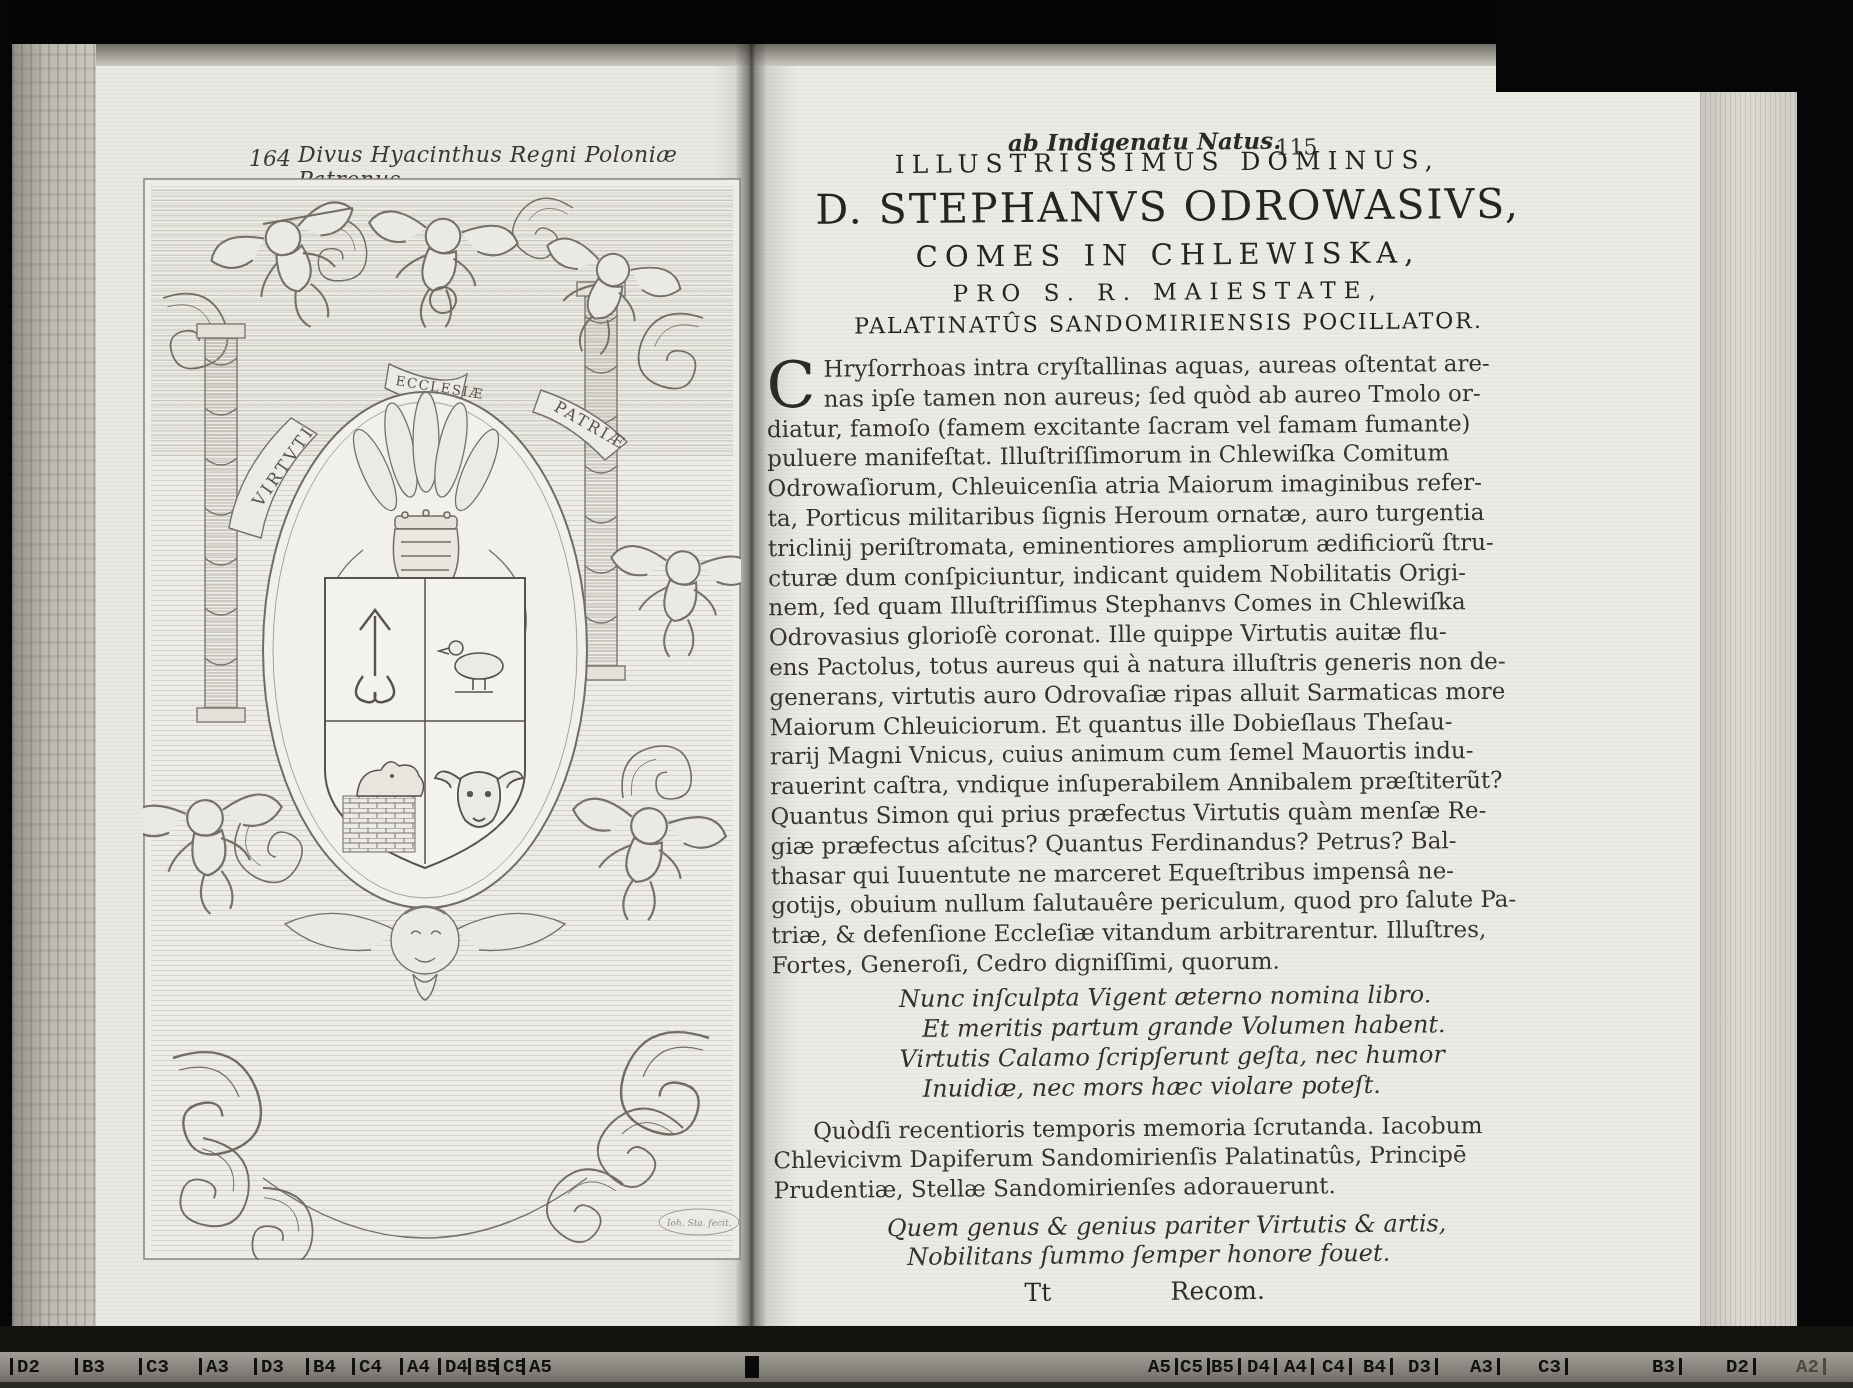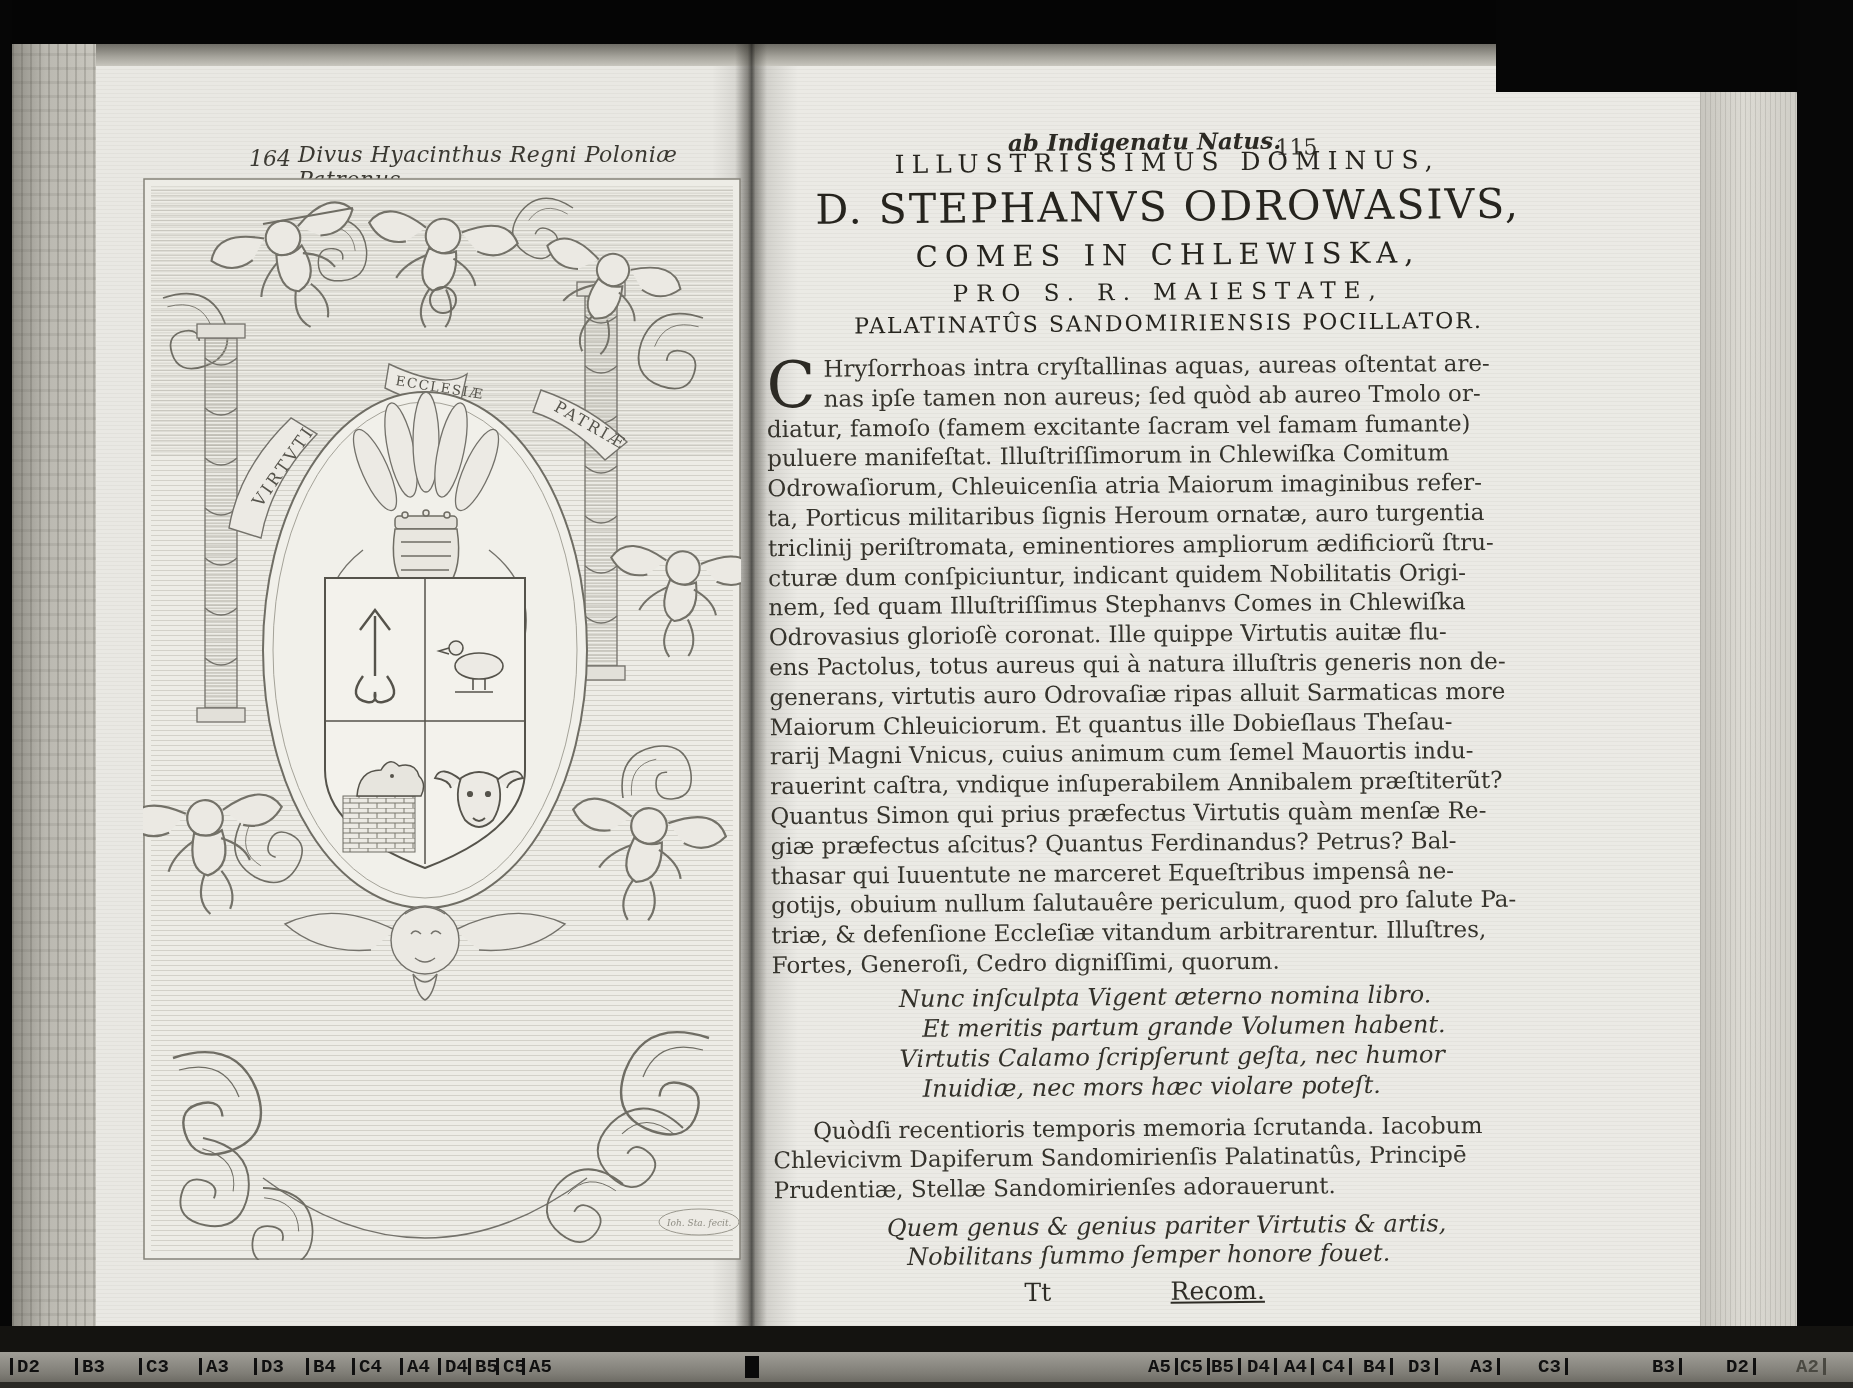--- a/index.html
+++ b/index.html
@@ -90,21 +90,21 @@
   .verse{font-style:italic;font-size:24px;line-height:30px;color:#33312a;}
   .verse1{margin-top:4px;}
   .verse1 div:nth-child(odd){margin-left:127px;}
   .verse1 div:nth-child(even){margin-left:150px;}
   .para2{margin-top:12px;font-size:23px;line-height:29.6px;white-space:pre-line;text-indent:40px;}
   .verse2{margin-top:9px;line-height:29px;}
   .verse2 div:nth-child(1){margin-left:113px;}
   .verse2 div:nth-child(2){margin-left:133px;}
   .tt-row{position:relative;margin-top:7px;height:32px;font-size:25px;color:#2e2c26;}
   .sig-mark{position:absolute;left:250px;text-align:right;}
-  .catchword{position:absolute;left:396px;text-decoration:underline;}
+  .catchword{position:absolute;left:396px;}
 
   
   .plate svg{display:block;}
 </style>
 </head>
 <body>
 
 <div class="viewport">
 
   <div class="book-top-edge"></div>

